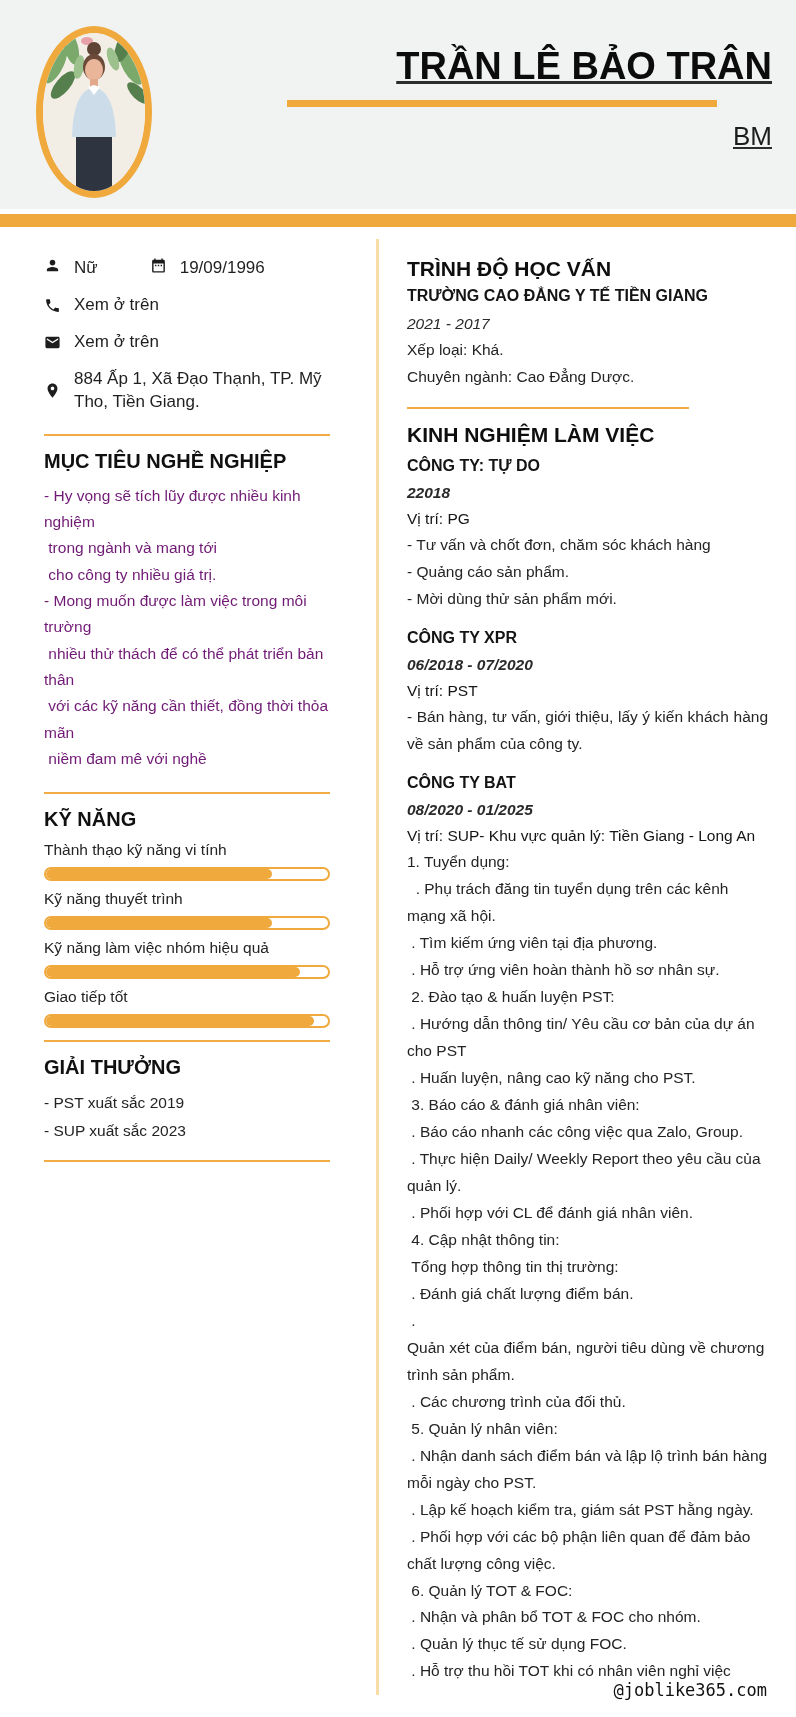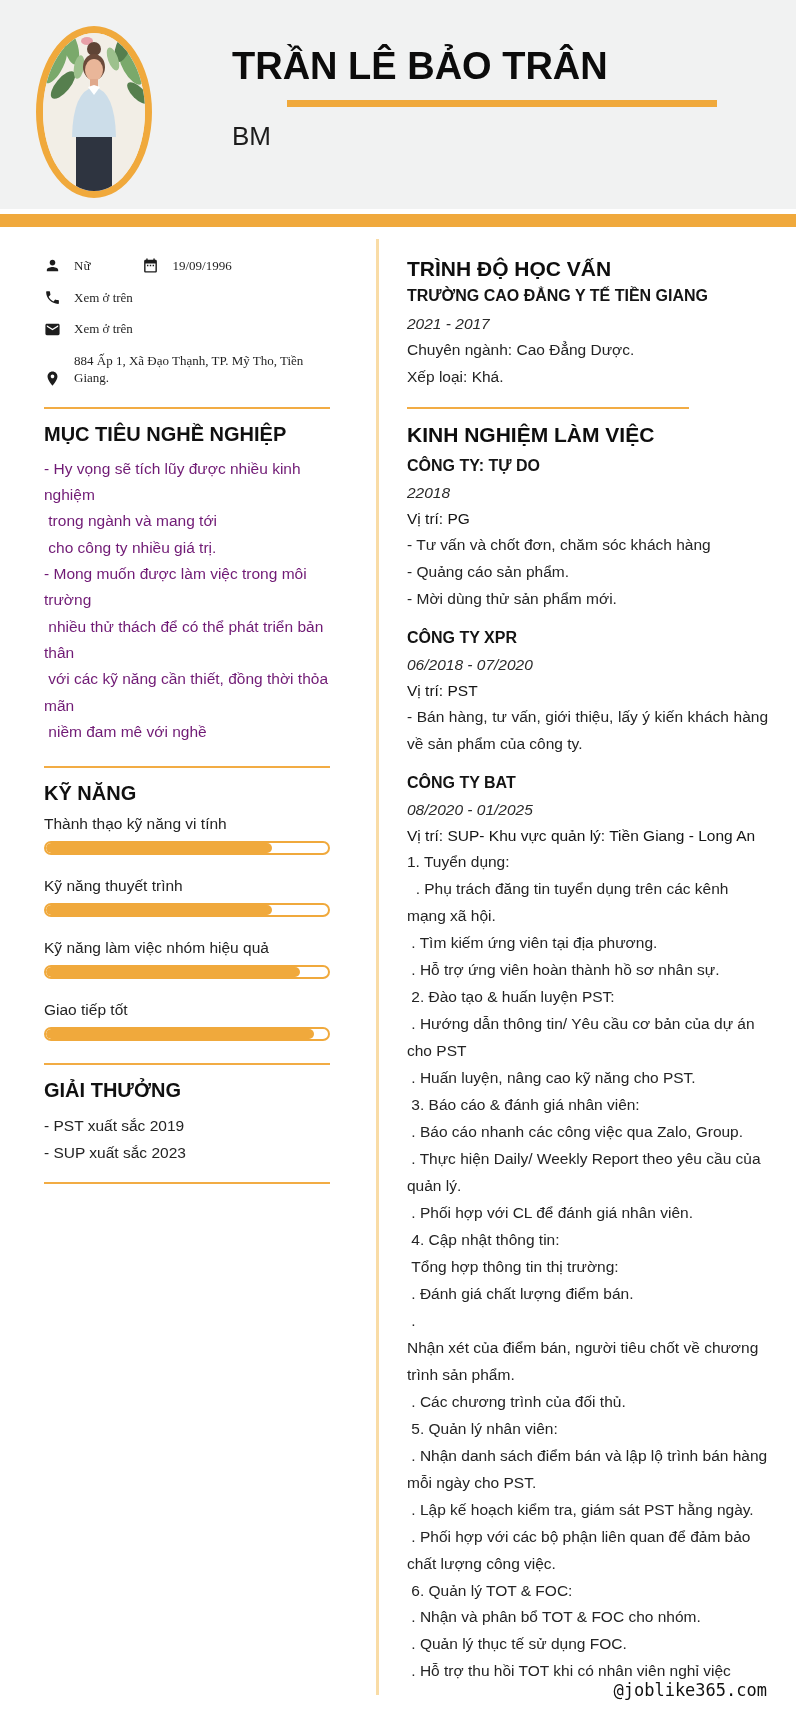--- a/index.html
+++ b/index.html
@@ -9,60 +9,60 @@
     overflow:hidden;
   }
   
   .header{height:209px;background:#F1F2F2;position:relative;}
   .photo{
     position:absolute;left:36px;top:26px;width:116px;height:172px;
     border:7px solid #F0A93C;border-radius:50%;overflow:hidden;background:#f2eee6;
     box-sizing:border-box;
   }
   .photo svg{width:100%;height:100%;display:block;}
-  .header-right{margin-left:232px;width:540px;text-align:left;padding-top:46px;}
+  .header-right{margin-left:232px;width:540px;text-align:right;padding-top:46px;text-decoration:underline;}
   .name{font-size:38px;font-weight:700;color:#0c0c0c;letter-spacing:0px;line-height:1.1;}
   .name-underline{width:430px;height:7px;background:#F0A93C;margin:12px auto 14px auto;}
   .subtitle{font-size:26px;color:#1c1c1c;}
   .gap-strip{height:5px;background:#ffffff;}
   .top-bar{height:13px;background:#F0A93C;}
   
   .columns{display:flex;align-items:stretch;padding-top:12px;}
   .col-left{width:376px;box-sizing:border-box;padding:18px 46px 0 44px;flex:none;}
   .col-right{flex:1;border-left:3px solid #F9DCA6;box-sizing:border-box;
              padding:18px 28px 10px 28px;}
   .rule{height:2px;background:#F2AC44;border:none;}
   .col-left .rule{margin:20px 0 14px 0;}
   .col-right .rule{width:282px;margin:16px 0 14px 0;}
   
-  .contact-row{display:flex;align-items:flex-end;margin-bottom:14px;font-size:13px;line-height:1.35;font-family:Liberation Serif, serif;}
+  .contact-row{display:flex;align-items:center;margin-bottom:14px;font-size:17px;line-height:1.35;}
   .cicon{width:17px;height:17px;flex:none;margin-right:13px;margin-top:0px;}
   .cicon svg{width:17px;height:17px;display:block;fill:#1d1d1d;}
   .pair{display:flex;align-items:flex-start;}
   .pair-2{margin-left:52px;}
   .contact-text{color:#1f1f1f;max-width:262px;}
   
   .h-left{font-size:20px;font-weight:700;color:#101010;margin:2px 0 10px 0;letter-spacing:0px;}
   .obj-line{font-size:15.5px;line-height:1.7;white-space:pre-wrap;color:#701a75;}
   
-  .skill{margin-bottom:22px;}
+  .skill{margin-bottom:9px;}
   .skill-label{font-size:15.5px;color:#242424;margin-bottom:8px;}
   .skill-bar{height:14px;border:2px solid #F0A93C;border-radius:999px;background:#ffffff;
              box-sizing:border-box;overflow:hidden;}
   .skill-fill{height:100%;background:#F0A93C;border-radius:999px;}
   .award-line{font-size:15.5px;line-height:1.75;white-space:pre-wrap;color:#242424;}
   
   .h-right{font-size:21px;font-weight:700;color:#0e0e0e;margin:0 0 6px 0;}
   .edu-school{font-size:16px;font-weight:700;color:#141414;margin-bottom:6px;}
   .edu-period{font-size:15.5px;font-style:italic;color:#2a2a2a;line-height:1.7;}
   .edu-line{font-size:15.5px;line-height:1.74;color:#242424;}
   .job{margin-top:12px;}
   .job:first-child{margin-top:0;}
   .job-company{font-size:16px;font-weight:700;color:#141414;line-height:1.65;}
-  .job-period{font-size:15.5px;font-style:italic;color:#2a2a2a;line-height:1.7;}
+  .job-period{font-size:15.5px;font-style:italic;color:#2a2a2a;line-height:1.7;font-weight:bold;}
   .job-position{font-size:15.5px;font-weight:400;color:#141414;line-height:1.7;}
   .job-line{font-size:15.5px;line-height:1.74;color:#242424;white-space:pre-wrap;}
   .job:nth-child(2) .job-line{text-align:justify;}
   
   .watermark{
     position:absolute;right:29px;top:1680px;
     font-family:"DejaVu Sans Mono","Liberation Mono",monospace;
     font-size:17px;color:#101010;
   }
 </style>
@@ -211,22 +211,22 @@
 
     <div class="rule" style="margin-top:16px;"></div>
   </div>
 
   <div class="col-right">
 
     <div class="h-right">TRÌNH ĐỘ HỌC VẤN</div>
     <div class="edu-school">TRƯỜNG CAO ĐẲNG Y TẾ TIỀN GIANG</div>
     <div class="edu-period">2021 - 2017</div>
     <div>
+        <div class="edu-line">Xếp loại: Khá.</div>
         <div class="edu-line">Chuyên ngành: Cao Đẳng Dược.</div>
-        <div class="edu-line">Xếp loại: Khá.</div>
       </div>
 
     <div class="rule"></div>
 
     <div class="h-right">KINH NGHIỆM LÀM VIỆC</div>
     <div id="jobs">
         <div class="job">
           <div class="job-company">CÔNG TY: TỰ DO</div>
           <div class="job-period">22018</div>
           <div class="job-position">Vị trí: PG</div>
@@ -252,21 +252,21 @@
           <div class="job-line"> . Hướng dẫn thông tin/ Yêu cầu cơ bản của dự án cho PST</div>
           <div class="job-line"> . Huấn luyện, nâng cao kỹ năng cho PST.</div>
           <div class="job-line"> 3. Báo cáo &amp; đánh giá nhân viên:</div>
           <div class="job-line"> . Báo cáo nhanh các công việc qua Zalo, Group.</div>
           <div class="job-line"> . Thực hiện Daily/ Weekly Report theo yêu cầu của quản lý.</div>
           <div class="job-line"> . Phối hợp với CL để đánh giá nhân viên.</div>
           <div class="job-line"> 4. Cập nhật thông tin:</div>
           <div class="job-line"> Tổng hợp thông tin thị trường:</div>
           <div class="job-line"> . Đánh giá chất lượng điểm bán.</div>
           <div class="job-line"> .</div>
-          <div class="job-line">Nhận xét của điểm bán, người tiêu chốt về chương trình sản phẩm.</div>
+          <div class="job-line">Quản xét của điểm bán, người tiêu dùng về chương trình sản phẩm.</div>
           <div class="job-line"> . Các chương trình của đối thủ.</div>
           <div class="job-line"> 5. Quản lý nhân viên:</div>
           <div class="job-line"> . Nhận danh sách điểm bán và lập lộ trình bán hàng mỗi ngày cho PST.</div>
           <div class="job-line"> . Lập kế hoạch kiểm tra, giám sát PST hằng ngày.</div>
           <div class="job-line"> . Phối hợp với các bộ phận liên quan để đảm bảo chất lượng công việc.</div>
           <div class="job-line"> 6. Quản lý TOT &amp; FOC:</div>
           <div class="job-line"> . Nhận và phân bổ TOT &amp; FOC cho nhóm.</div>
           <div class="job-line"> . Quản lý thục tế sử dụng FOC.</div>
           <div class="job-line"> . Hỗ trợ thu hồi TOT khi có nhân viên nghỉ việc</div>
         </div>

